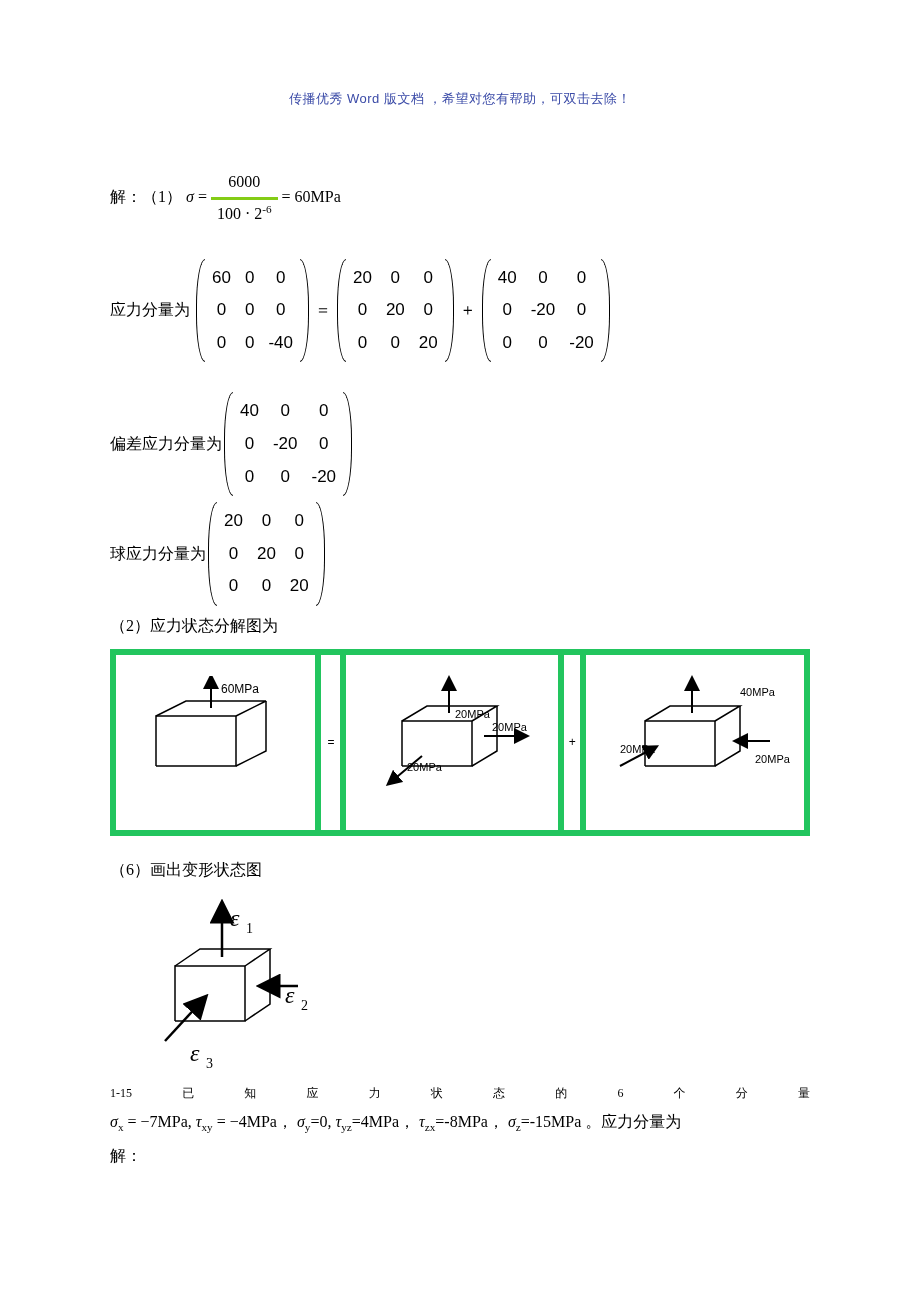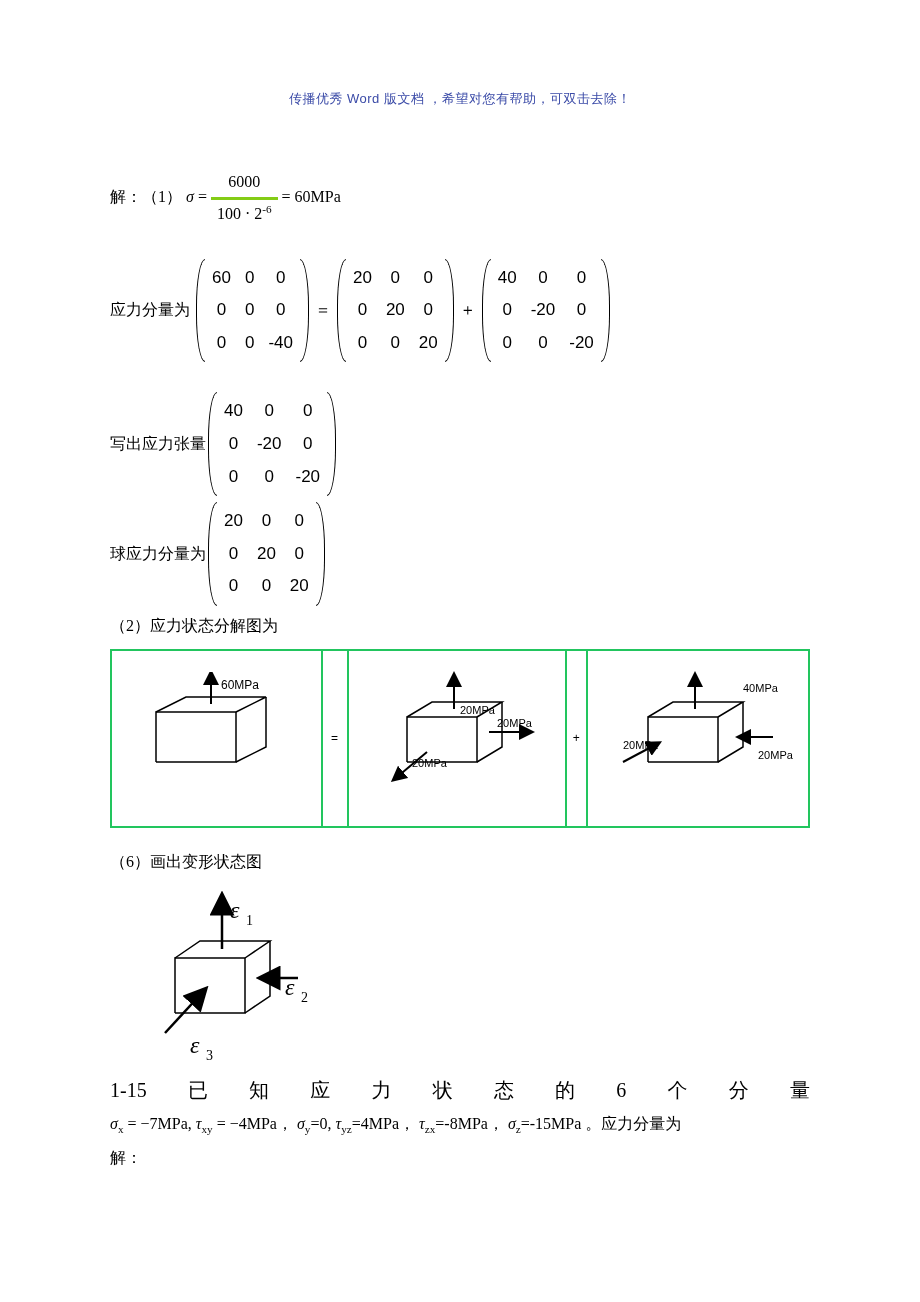--- a/index.html
+++ b/index.html
@@ -88,39 +88,39 @@
   }
   .row3 { grid-template-columns: repeat(3, auto); }
 
   
   .decomp {
     border-collapse: collapse;
     width: 100%;
     margin: 8px 0 20px 0;
   }
   .decomp td {
-    border: 2px solid #22c55e;
+    border: 6px solid #22c55e;
     text-align: center;
     vertical-align: middle;
     padding: 16px 2px;
     font-family: Arial, sans-serif;
     font-size: 12px;
   }
   .decomp td.eq { width: 28px; border-left:none; border-right:none; }
   .decomp td.plus { width: 20px; border-left:none; border-right:none; }
 
   .problem {
     display: flex;
     flex-wrap: wrap;
     justify-content: space-between;
     align-items: baseline;
     margin-top: 10px;
   }
   .problem span {
-    font-size: 20px;
+    font-size: 12px;
   }
 </style>
 </head>
 <body>
 
 <div class="page">
 
   <div class="header">传播优秀 Word 版文档 ，希望对您有帮助，可双击去除！</div>
 
   
@@ -193,21 +193,21 @@
           <span>0</span>
           <span>-20</span>
       </span>
       <span class="paren right"></span>
     </span>
   </div>
 
   <br>
 
   <div class="line" style="display:flex;align-items:center">
-    <span>写出应力张量</span>
+    <span>偏差应力分量为</span>
     <span class="mat-wrap">
       <span class="paren left"></span>
       <span class="mat row3">
         <span>40</span>
           <span>0</span>
           <span>0</span>
         <span>0</span>
           <span>-20</span>
           <span>0</span>
         <span>0</span>

